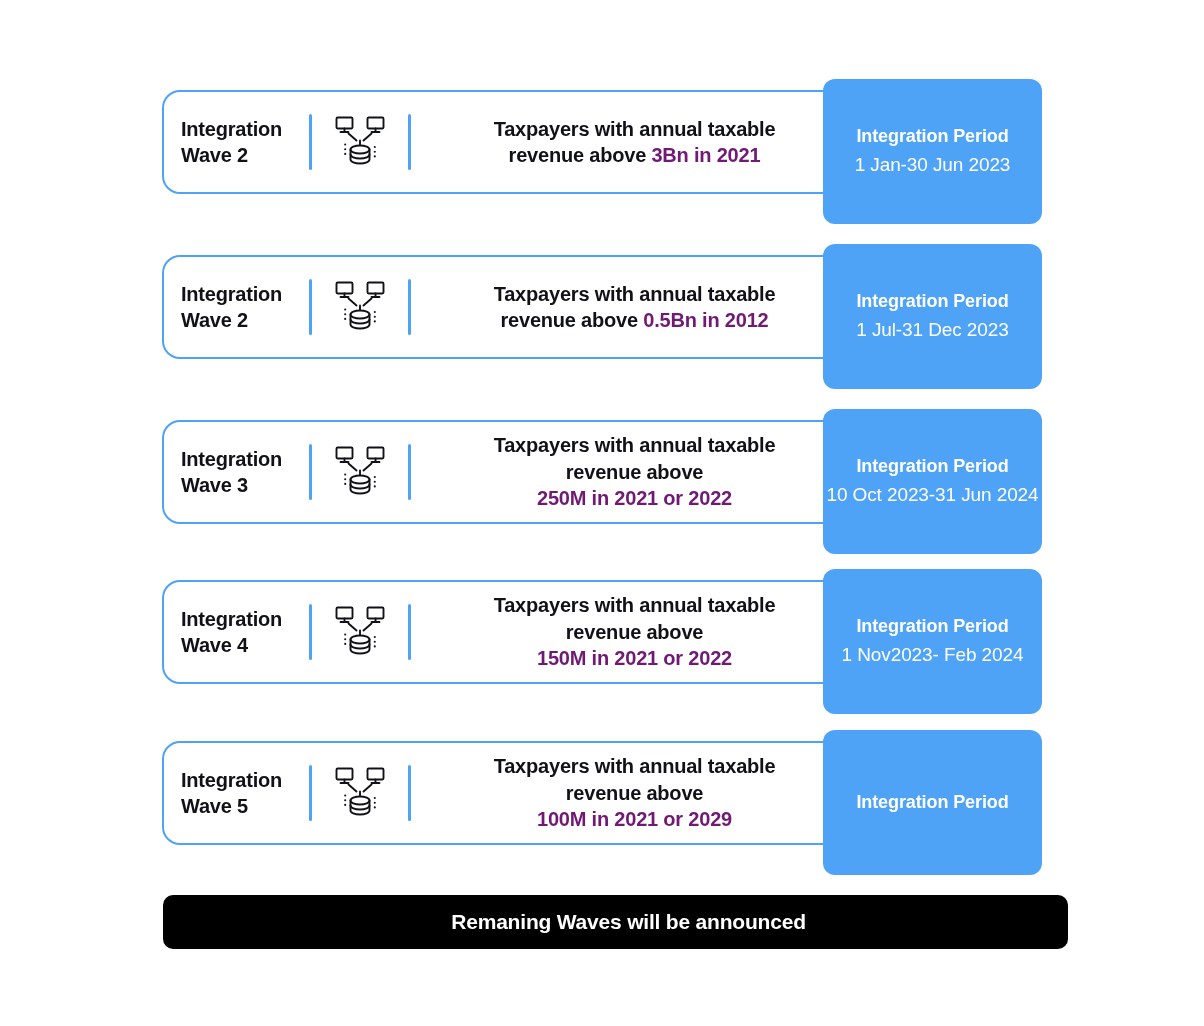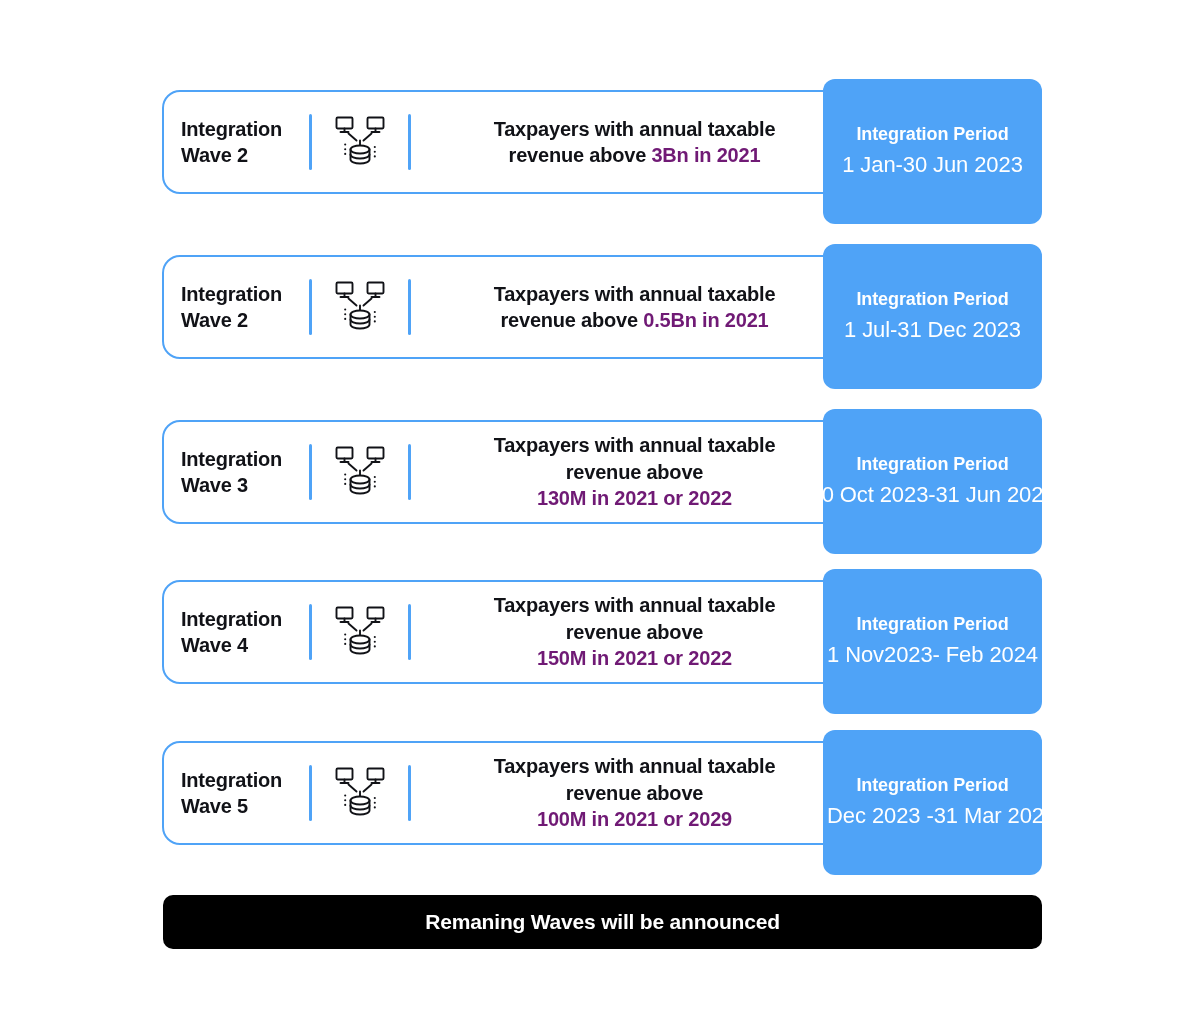--- a/index.html
+++ b/index.html
@@ -117,21 +117,21 @@
     color: #ffffff;
     text-align: center;
   }
   .period-badge .pb-title {
     font-size: 18px;
     font-weight: bold;
     letter-spacing: -0.1px;
     line-height: 1.35;
   }
   .period-badge .pb-dates {
-    font-size: 22px;
+    font-size: 19px;
     font-weight: normal;
     letter-spacing: -0.1px;
     line-height: 1.45;
     margin-top: 3px;
     white-space: nowrap;
     text-align: center;
   }
 
   
   #footer-bar {
@@ -142,20 +142,21 @@
     height: 54px;
     background: #000000;
     border-radius: 10px;
     display: flex;
     align-items: center;
     justify-content: center;
     color: #ffffff;
     font-size: 21px;
     font-weight: bold;
     letter-spacing: -0.2px;
+    padding-left: 26px;
   }
 </style>
 </head>
 <body>
 
 <div id="diagram">
 
 <div class="wave-row" style="top: 72px;">
     <div class="wave-card" style="top:18px">
       <div class="card-inner">
@@ -235,21 +236,21 @@
       <circle cx="14.2" cy="31.5" r="1.05"></circle>
       <circle cx="14.2" cy="36.2" r="1.05"></circle>
       <circle cx="14.2" cy="40.9" r="1.05"></circle>
       <circle cx="43.8" cy="34.0" r="1.05"></circle>
       <circle cx="43.8" cy="38.7" r="1.05"></circle>
       <circle cx="43.8" cy="43.4" r="1.05"></circle>
     </g>
   </svg>
           </div>
         <div class="divider"></div>
-        <div class="desc-cell"><span>Taxpayers with annual taxable</span><br><span>revenue above </span><span class="hl">0.5Bn in 2021</span></div>
+        <div class="desc-cell"><span>Taxpayers with annual taxable</span><br><span>revenue above </span><span class="hl">0.5Bn in 2012</span></div>
       </div>
     </div>
     <div class="period-badge" style="top:7px">
       <div class="pb-title">Integration Period</div>
       <div class="pb-dates">1 Jul-31 Dec 2023</div>
     </div>
   </div>
     <div class="wave-row" style="top: 402px;">
     <div class="wave-card" style="top:18px">
       <div class="card-inner">
@@ -282,21 +283,21 @@
       <circle cx="14.2" cy="31.5" r="1.05"></circle>
       <circle cx="14.2" cy="36.2" r="1.05"></circle>
       <circle cx="14.2" cy="40.9" r="1.05"></circle>
       <circle cx="43.8" cy="34.0" r="1.05"></circle>
       <circle cx="43.8" cy="38.7" r="1.05"></circle>
       <circle cx="43.8" cy="43.4" r="1.05"></circle>
     </g>
   </svg>
           </div>
         <div class="divider"></div>
-        <div class="desc-cell"><span>Taxpayers with annual taxable</span><br><span>revenue above</span><br><span class="hl">130M in 2021 or 2022</span></div>
+        <div class="desc-cell"><span>Taxpayers with annual taxable</span><br><span>revenue above</span><br><span class="hl">250M in 2021 or 2022</span></div>
       </div>
     </div>
     <div class="period-badge" style="top:7px">
       <div class="pb-title">Integration Period</div>
       <div class="pb-dates">10 Oct 2023-31 Jun 2024</div>
     </div>
   </div>
     <div class="wave-row" style="top: 562px;">
     <div class="wave-card" style="top:18px">
       <div class="card-inner">
@@ -381,20 +382,19 @@
       <circle cx="43.8" cy="43.4" r="1.05"></circle>
     </g>
   </svg>
           </div>
         <div class="divider"></div>
         <div class="desc-cell"><span>Taxpayers with annual taxable</span><br><span>revenue above</span><br><span class="hl">100M in 2021 or 2029</span></div>
       </div>
     </div>
     <div class="period-badge" style="top:7px">
       <div class="pb-title">Integration Period</div>
-      <div class="pb-dates">1 Dec 2023 -31 Mar 2024</div>
     </div>
   </div>
   </div>
 
 <div id="footer-bar">
   <span>Remaning Waves will be announced</span>
 </div>
 
 </body></html>

